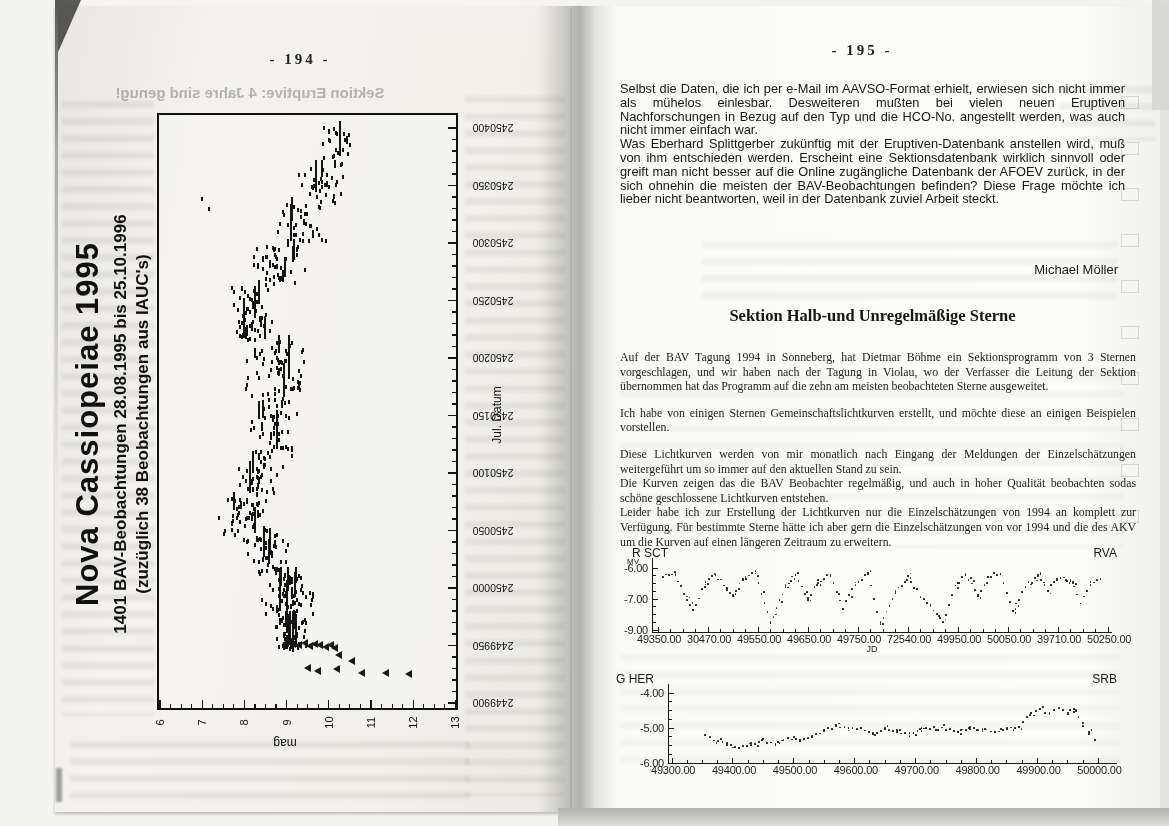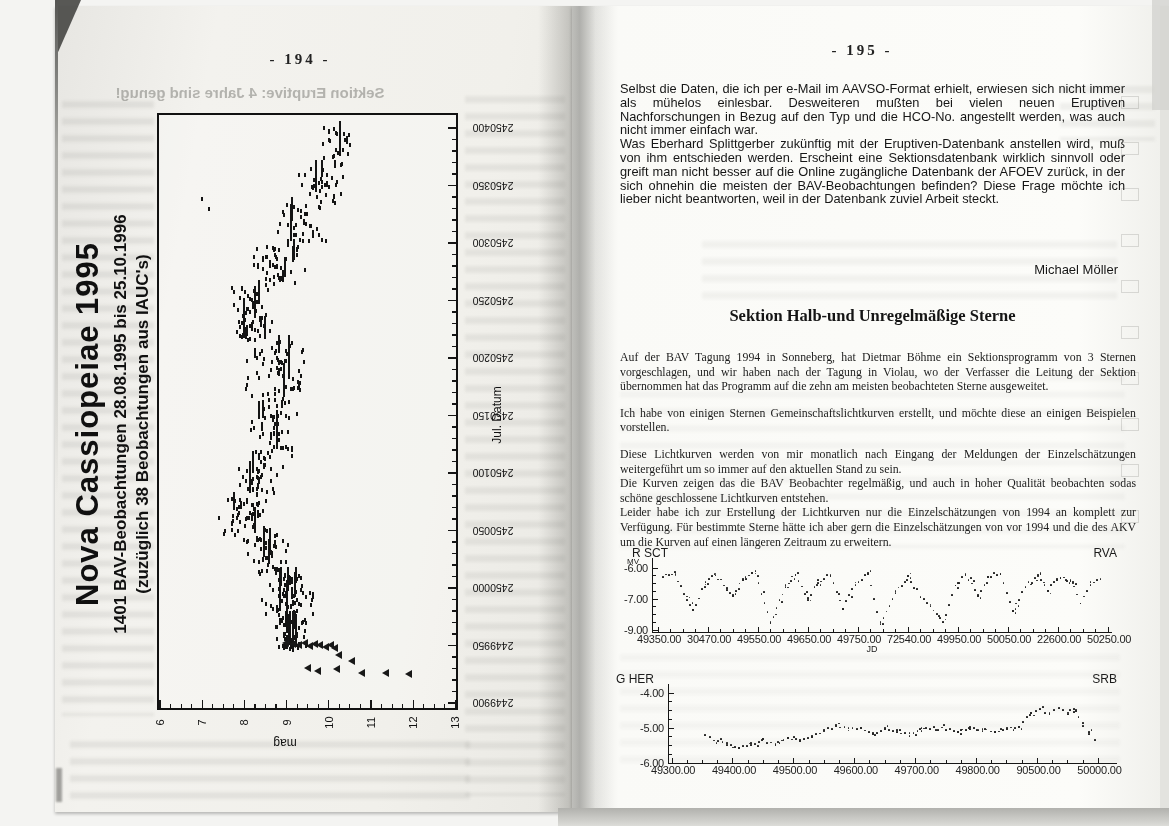--- a/index.html
+++ b/index.html
@@ -904,21 +904,21 @@
         <div class="tick" style="left: 41px; top: 63.75px; width: 3px; height: 1px;"></div>
         <div class="tick" style="left: 41px; top: 71.5px; width: 5px; height: 1px;"></div>
         <div class="minilab" style="left: 25px; top: 77px; width: 42px; text-align: center;">49350.00</div>
         <div class="minilab" style="left: 75px; top: 77px; width: 42px; text-align: center;">30470.00</div>
         <div class="minilab" style="left: 125px; top: 77px; width: 42px; text-align: center;">49550.00</div>
         <div class="minilab" style="left: 175px; top: 77px; width: 42px; text-align: center;">49650.00</div>
         <div class="minilab" style="left: 225px; top: 77px; width: 42px; text-align: center;">49750.00</div>
         <div class="minilab" style="left: 275px; top: 77px; width: 42px; text-align: center;">72540.00</div>
         <div class="minilab" style="left: 325px; top: 77px; width: 42px; text-align: center;">49950.00</div>
         <div class="minilab" style="left: 375px; top: 77px; width: 42px; text-align: center;">50050.00</div>
-        <div class="minilab" style="left: 425px; top: 77px; width: 42px; text-align: center;">22600.00</div>
+        <div class="minilab" style="left: 425px; top: 77px; width: 42px; text-align: center;">39710.00</div>
         <div class="minilab" style="left: 475px; top: 77px; width: 42px; text-align: center;">50250.00</div>
         <div class="minilab" style="left: -1px; top: 6px; width: 37px; text-align: right;">-6.00</div>
         <div class="minilab" style="left: -1px; top: 37px; width: 37px; text-align: right;">-7.00</div>
         <div class="minilab" style="left: -1px; top: 68px; width: 37px; text-align: right;">-9.00</div>
         <div class="dot" style="left: 50px; top: 18.2107px;"></div>
         <div class="dot" style="left: 53.125px; top: 15.6333px;"></div>
         <div class="dot" style="left: 56.25px; top: 15.7974px;"></div>
         <div class="dot" style="left: 59.375px; top: 15.5826px;"></div>
         <div class="dot" style="left: 61.875px; top: 13.3826px;"></div>
         <div class="dot" style="left: 62.5px; top: 16.6477px;"></div>
@@ -1190,21 +1190,21 @@
         <div class="tick" style="left: 57px; top: 52.25px; width: 3px; height: 1px;"></div>
         <div class="tick" style="left: 57px; top: 61px; width: 3px; height: 1px;"></div>
         <div class="tick" style="left: 57px; top: 69.75px; width: 3px; height: 1px;"></div>
         <div class="tick" style="left: 57px; top: 78.5px; width: 5px; height: 1px;"></div>
         <div class="minilab" style="left: 39px; top: 82px; width: 42px; text-align: center;">49300.00</div>
         <div class="minilab" style="left: 99.9px; top: 82px; width: 42px; text-align: center;">49400.00</div>
         <div class="minilab" style="left: 160.8px; top: 82px; width: 42px; text-align: center;">49500.00</div>
         <div class="minilab" style="left: 221.7px; top: 82px; width: 42px; text-align: center;">49600.00</div>
         <div class="minilab" style="left: 282.6px; top: 82px; width: 42px; text-align: center;">49700.00</div>
         <div class="minilab" style="left: 343.5px; top: 82px; width: 42px; text-align: center;">49800.00</div>
-        <div class="minilab" style="left: 404.4px; top: 82px; width: 42px; text-align: center;">90500.00</div>
+        <div class="minilab" style="left: 404.4px; top: 82px; width: 42px; text-align: center;">49900.00</div>
         <div class="minilab" style="left: 465.3px; top: 82px; width: 42px; text-align: center;">50000.00</div>
         <div class="minilab" style="left: 15px; top: 5px; width: 37px; text-align: right;">-4.00</div>
         <div class="minilab" style="left: 15px; top: 40px; width: 37px; text-align: right;">-5.00</div>
         <div class="minilab" style="left: 15px; top: 75px; width: 37px; text-align: right;">-6.00</div>
         <div class="dot" style="left: 92.495px; top: 50.4582px;"></div>
         <div class="dot" style="left: 96.758px; top: 52.035px;"></div>
         <div class="dot" style="left: 101.021px; top: 55.6139px;"></div>
         <div class="dot" style="left: 103.521px; top: 57.8139px;"></div>
         <div class="dot" style="left: 105.284px; top: 56.4393px;"></div>
         <div class="dot" style="left: 107.784px; top: 54.2393px;"></div>

